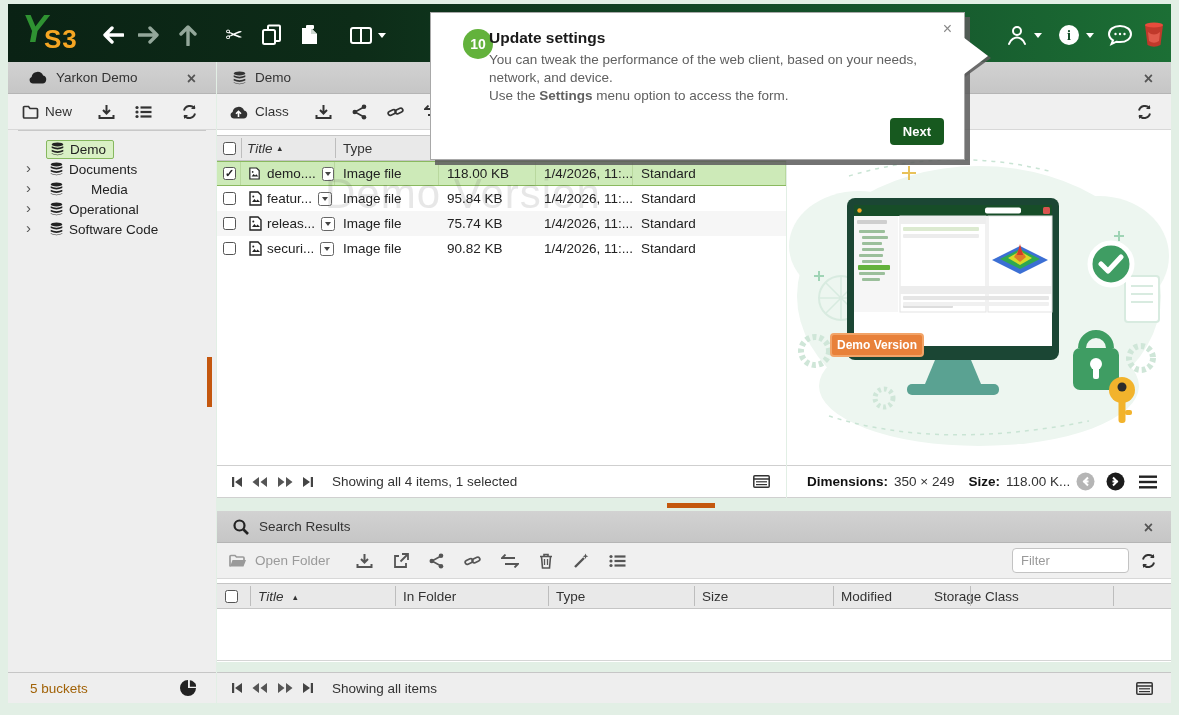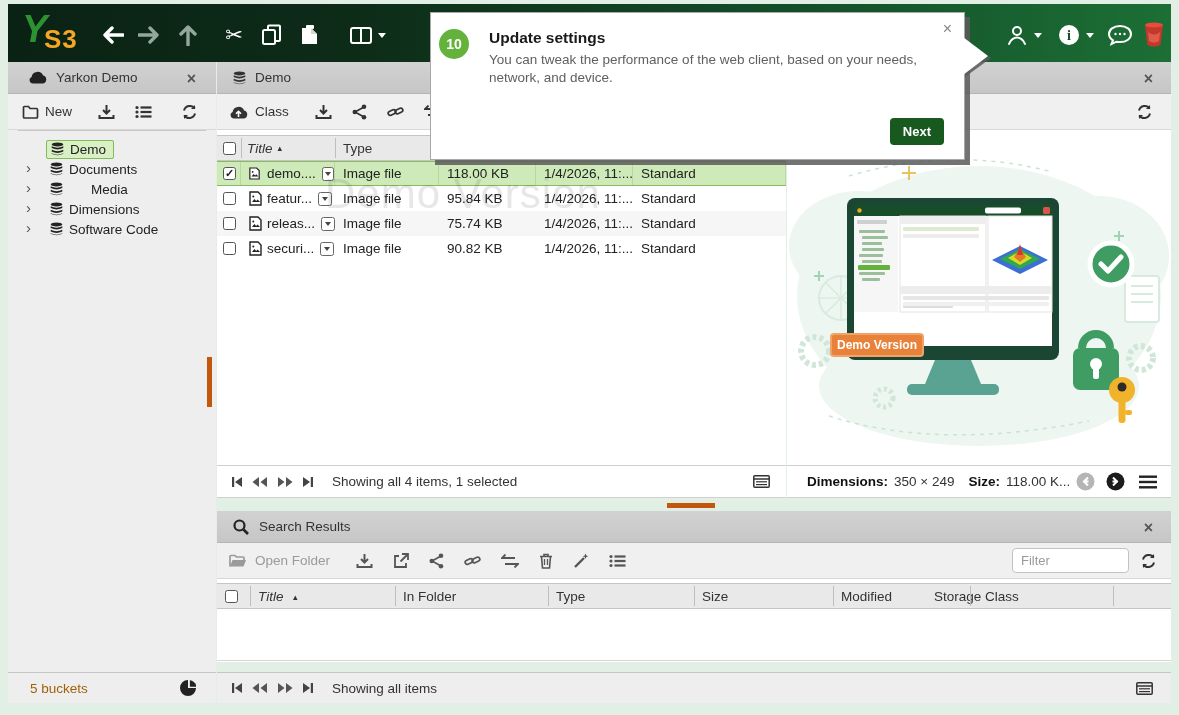--- a/index.html
+++ b/index.html
@@ -44,21 +44,21 @@
   .tree-pill { display:inline-flex; align-items:center; gap:6px; padding:1px 7px 1px 4px; border-radius:2px; }
   .tree-pill.sel { background:#d9f0c5; border:1px solid #86b85e; }
 
   .filter-input { width:117px; height:25px; border:1px solid #c3c3c3; border-radius:4px; background:#fff; font-size:13px; padding:0 8px; color:#333; font-family:"Liberation Sans",sans-serif; }
   .filter-input::placeholder { color:#9a9a9a; }
 
   
   .popover { left:430px; top:12px; width:535px; height:148px; background:#fff; border:1px solid #a8a8a8; box-shadow:5px 5px 0 rgba(90,90,90,0.85); z-index:50; }
   .pop-arrow-shadow { position:absolute; right:-27px; top:26px; width:0; height:0; border-top:19px solid transparent; border-bottom:19px solid transparent; border-left:26px solid rgba(90,90,90,0.85); }
   .pop-arrow { position:absolute; right:-24px; top:24px; width:0; height:0; border-top:19px solid transparent; border-bottom:19px solid transparent; border-left:25px solid #fff; }
-  .step-badge { position:absolute; left:8px; top:16px; width:30px; height:30px; border-radius:50%; background:#63b23c; color:#fff; font-weight:bold; font-size:14px; display:flex; align-items:center; justify-content:center; }
+  .step-badge { position:absolute; left:32px; top:16px; width:30px; height:30px; border-radius:50%; background:#63b23c; color:#fff; font-weight:bold; font-size:14px; display:flex; align-items:center; justify-content:center; }
   .pop-title { position:absolute; left:58px; top:16px; font-size:15.5px; font-weight:bold; color:#1a1a1a; }
   .pop-body { position:absolute; left:58px; top:38px; width:462px; font-size:13.5px; color:#606060; line-height:1.35; }
   .next-btn { position:absolute; right:20px; bottom:14px; background:#17591f; color:#fff; font-weight:bold; font-size:13px; border:none; border-radius:4px; padding:6px 13px; cursor:pointer; font-family:"Liberation Sans",sans-serif; }
 
   .handle-v { left:207px; top:357px; width:5px; height:50px; background:#c4570e; z-index:10; cursor:col-resize; }
   .handle-h { left:667px; top:503px; width:48px; height:5px; background:#c4570e; z-index:10; cursor:row-resize; }
 
   svg { display:block; }
 </style>
 </head>
@@ -222,21 +222,21 @@
   </div>
   <div class="tree-item" style="top:137px;">
     <span class="exp">›</span>
     <span class="tree-pill" style="margin-left:38px;">
       <svg width="13" height="14" viewBox="0 0 13 14">
           <ellipse cx="6.5" cy="2.4" rx="5.8" ry="2" fill="#222"></ellipse>
           <path d="M.7 4.3q5.8 2.8 11.6 0v1.8q-5.8 2.8-11.6 0z" fill="#222"></path>
           <path d="M.7 7.8q5.8 2.8 11.6 0v1.8q-5.8 2.8-11.6 0z" fill="#222"></path>
           <path d="M.7 11.3q5.8 2.8 11.6 0v.5q-5.8 2.8-11.6 0z" fill="#222"></path>
         </svg>
-      <span>Dimensions</span>
+      <span>Operational</span>
     </span>
   </div>
   <div class="tree-item" style="top:157px;">
     <span class="exp">›</span>
     <span class="tree-pill" style="margin-left:38px;">
       <svg width="13" height="14" viewBox="0 0 13 14">
           <ellipse cx="6.5" cy="2.4" rx="5.8" ry="2" fill="#222"></ellipse>
           <path d="M.7 4.3q5.8 2.8 11.6 0v1.8q-5.8 2.8-11.6 0z" fill="#222"></path>
           <path d="M.7 7.8q5.8 2.8 11.6 0v1.8q-5.8 2.8-11.6 0z" fill="#222"></path>
           <path d="M.7 11.3q5.8 2.8 11.6 0v.5q-5.8 2.8-11.6 0z" fill="#222"></path>
@@ -708,16 +708,17 @@
 <div class="abs handle-v"></div>
 <div class="abs handle-h"></div>
 
 <div class="abs popover">
   <div class="pop-arrow-shadow"></div>
   <div class="pop-arrow"></div>
   <div class="step-badge">10</div>
   <div class="pop-title">Update settings</div>
   <div class="pop-body">
     <div>You can tweak the performance of the web client, based on your needs, network, and device.</div>
+    <div><span>Use the </span><b>Settings</b><span> menu option to access the form.</span></div>
   </div>
   <span class="x-btn" style="right:12px; top:8px; font-weight:normal; color:#888;">×</span>
   <button class="next-btn">Next</button>
 </div>
 
 </body></html>

